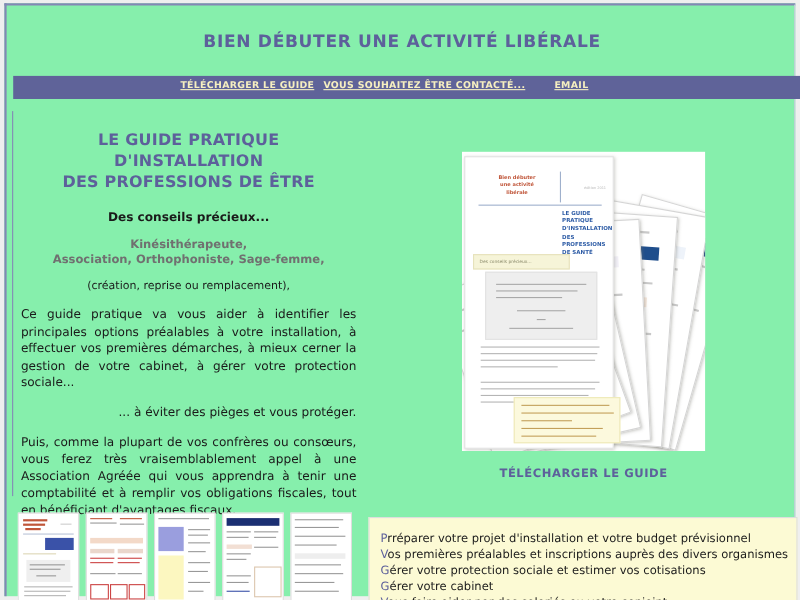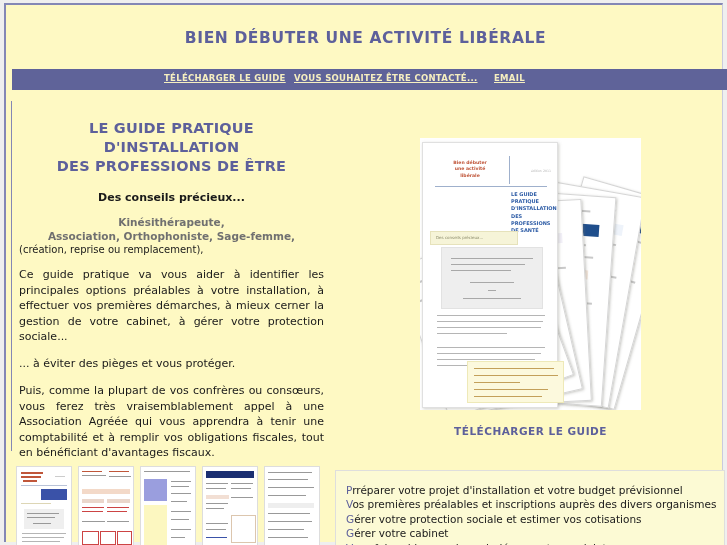--- a/index.html
+++ b/index.html
@@ -16,21 +16,21 @@
   .page-frame {
     position: absolute;
     left: 4px;
     top: 3px;
     width: 719px;
     height: 539px;
     border-left: 2px solid #8487b5;
     border-top: 2px solid #8487b5;
     border-right: 1px solid #c9cadf;
     box-sizing: border-box;
-    background: #fef9c3;
+    background: #86efac;
   }
   .header-title {
     position: absolute;
     left: 0;
     top: 24px;
     width: 719px;
     text-align: center;
     color: #5d609b;
     font-size: 15.5px;
     font-weight: bold;
@@ -55,21 +55,21 @@
     color: #f6efc0;
     font-size: 8.5px;
     font-weight: bold;
     letter-spacing: 0.3px;
     text-decoration: underline;
     white-space: nowrap;
     cursor: pointer;
   }
   .nav-link.n0 { left: 152px; }
   .nav-link.n1 { left: 282px; }
-  .nav-link.n2 { left: 482px; }
+  .nav-link.n2 { left: 492px; }
 
   .left-rule {
     position: absolute;
     left: 5px;
     top: 96px;
     width: 1px;
     height: 350px;
     background: #8487b5;
   }
 
@@ -103,34 +103,34 @@
     line-height: 14px;
   }
   .envisagez {
     margin-top: 12px;
     text-align: center;
     color: #5d609b;
     font-size: 10.5px;
     font-weight: bold;
   }
   .parenthetical {
-    text-align: left;
+    text-align: center;
     color: #1a1a1a;
     font-size: 10px;
-    margin-top: 1px;
+    margin-top: 12px;
   }
   .para {
     margin-top: 12px;
     color: #1a1a1a;
     font-size: 11px;
     line-height: 15.5px;
     text-align: justify;
   }
   .para.right-al {
-    text-align: left;
+    text-align: right;
     margin-top: 11px;
   }
 
   .right-col {
     position: absolute;
     left: 414px;
     top: 133px;
     width: 221px;
   }
   .doc-image {

